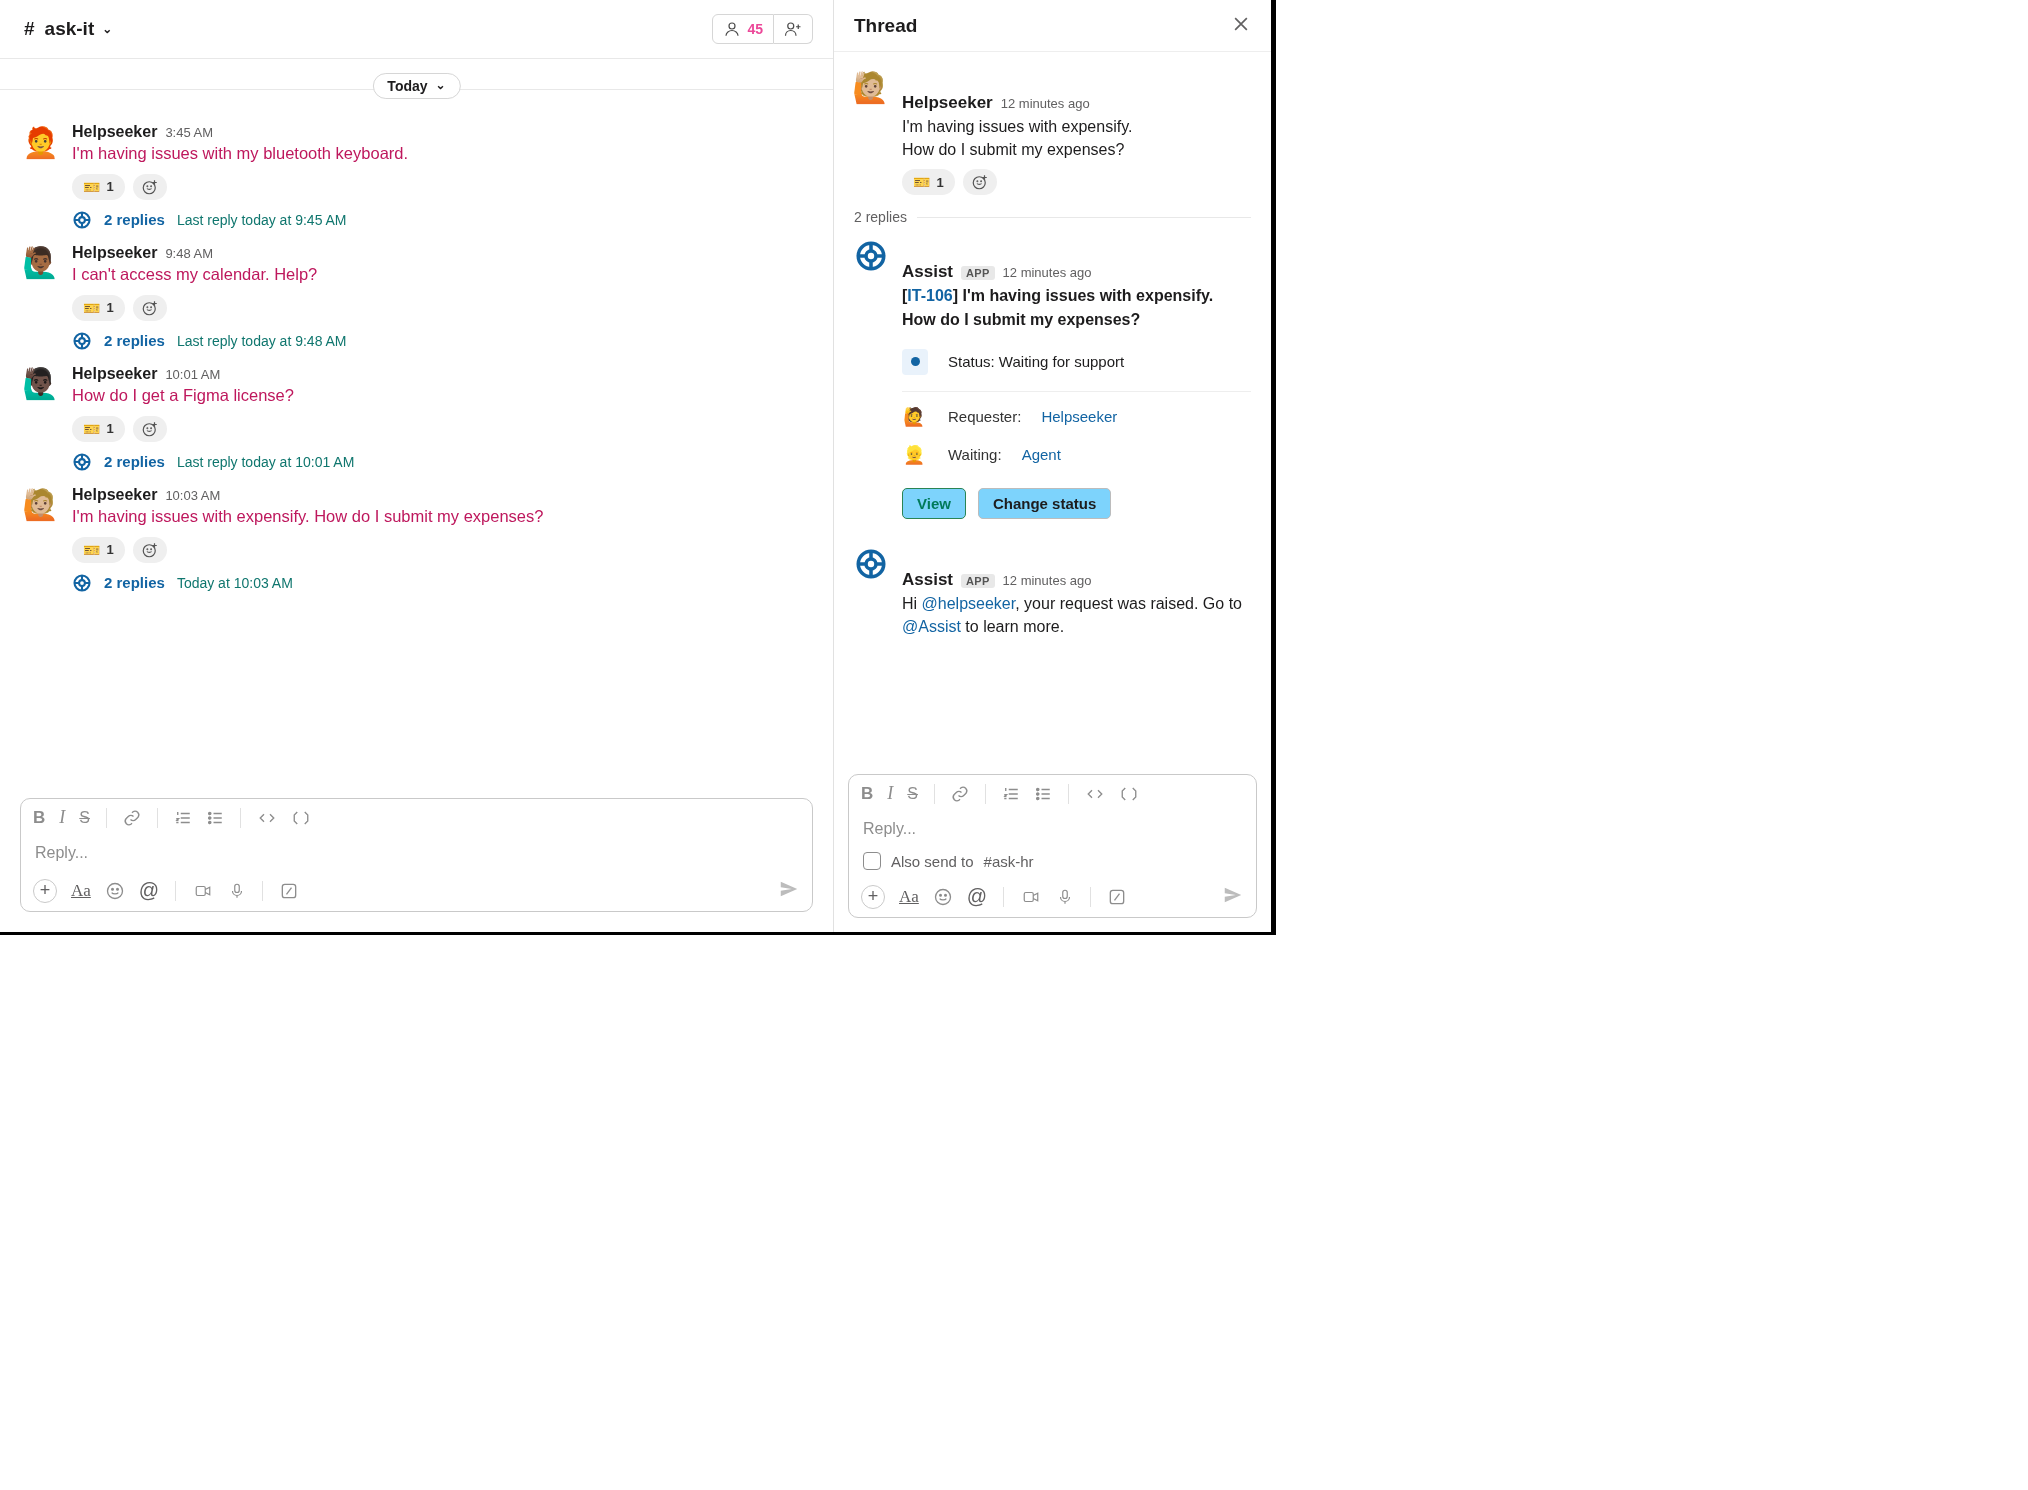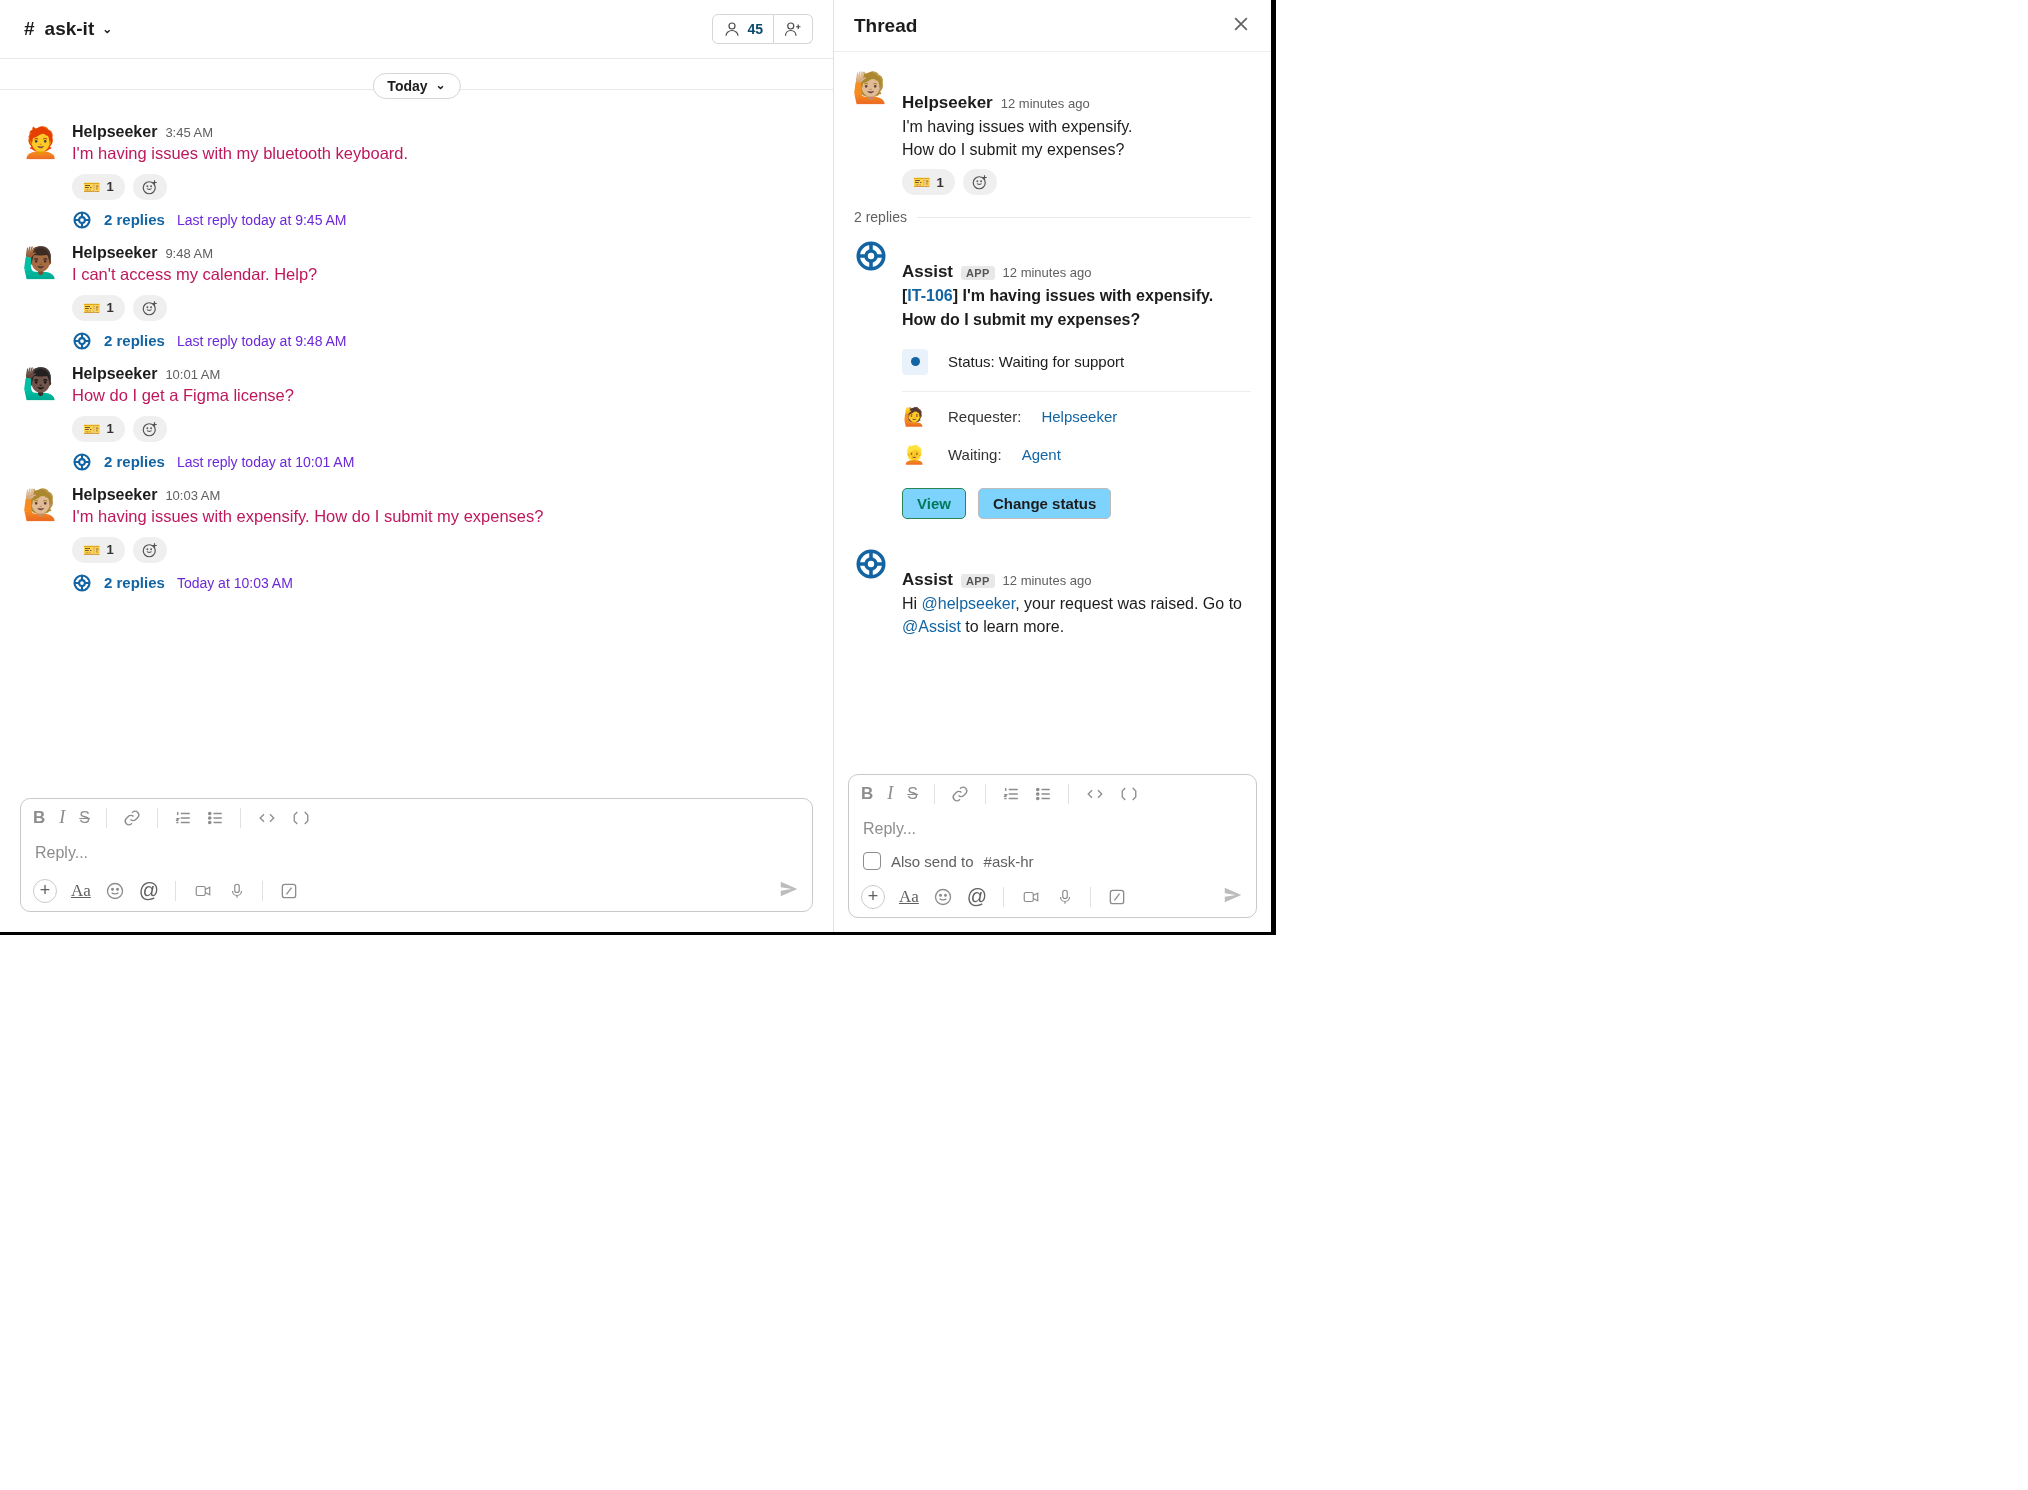--- a/index.html
+++ b/index.html
@@ -49,21 +49,21 @@
   }
   .members-btn, .adduser-btn {
     display: flex;
     align-items: center;
     gap: 6px;
     padding: 5px 10px;
     border: 1px solid #d6d6d6;
     background: #fff;
     font-size: 14px;
     font-weight: 600;
-    color: #0c4a6e;
+    color: #ec4899;
     cursor: pointer;
   }
   .members-btn { border-radius: 6px 0 0 6px; }
   .adduser-btn { border-radius: 0 6px 6px 0; border-left: none; }
   .icon { width: 18px; height: 18px; stroke: #4b4b4b; stroke-width: 1.6; fill: none; }
 
   .ch-body {
     flex: 1 1 auto;
     overflow-y: auto;
     padding: 18px 0 0 0;
@@ -152,21 +152,21 @@
     width:20px;height:20px;flex-shrink:0;
   }
   .thread-ring svg{display:block}
   .replies-link {
     color: #1264a3;
     font-weight: 700;
     font-size: 15px;
     cursor: pointer;
   }
   .replies-meta {
-    color: #6d28d9;
+    color: #0f766e;
     font-size: 14px;
     text-align: center;
   }
 
   
   .composer-wrap { padding: 0 20px 20px 20px; }
   .composer {
     border: 1px solid #c9c9c9;
     border-radius: 10px;
     overflow: hidden;

